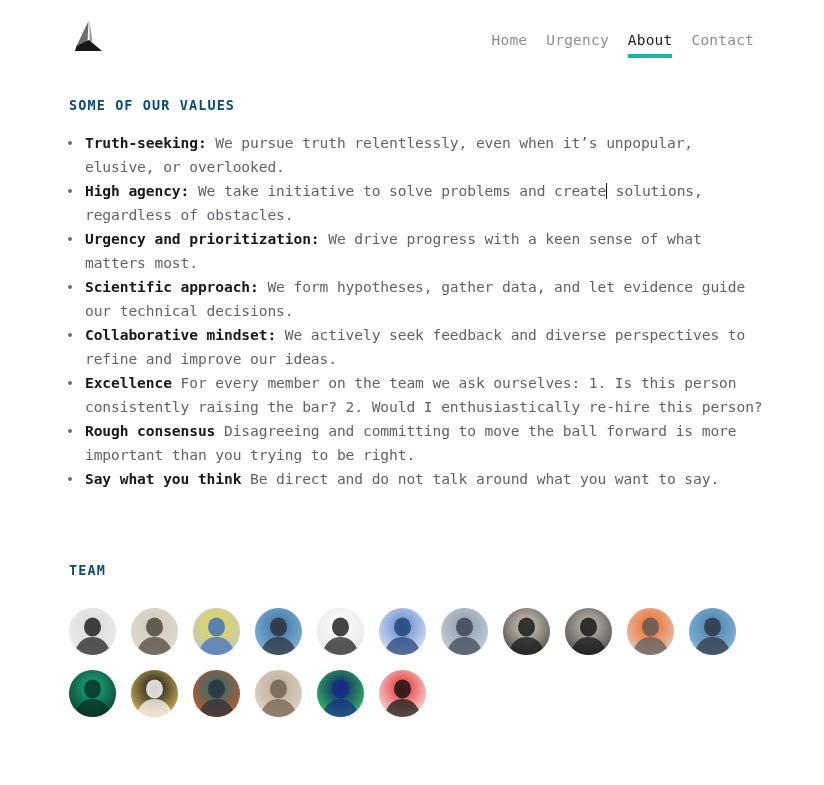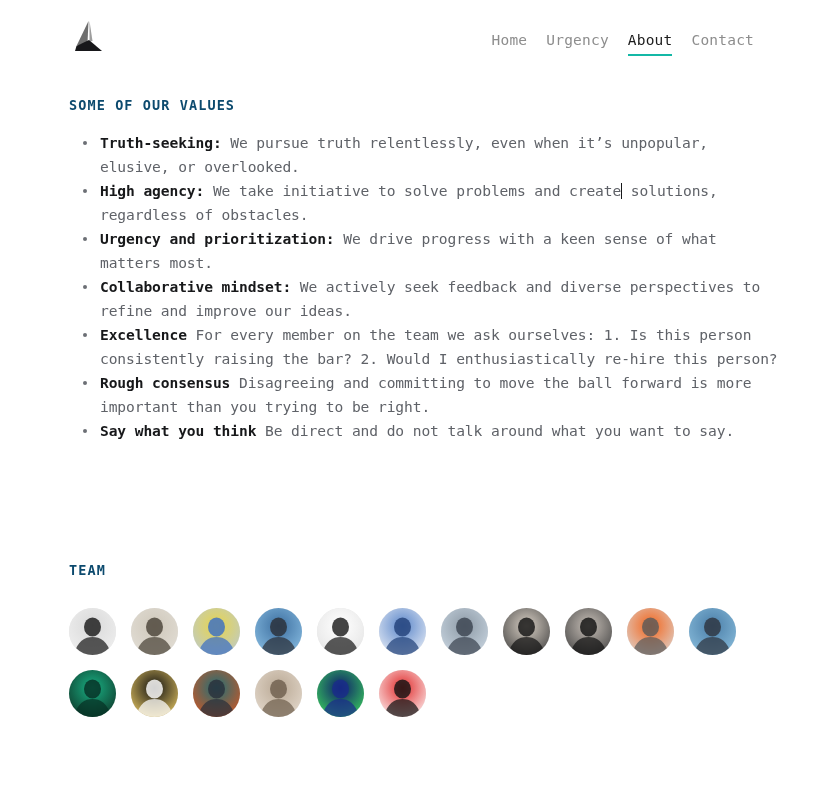--- a/index.html
+++ b/index.html
@@ -54,40 +54,40 @@
     letter-spacing: 0.2px;
     color: #8d8d8d;
     text-decoration: none;
     line-height: 20px;
     padding-bottom: 4px;
     white-space: nowrap;
     cursor: pointer;
   }
   .nav-link.active {
     color: #1c1c1c;
-    border-bottom: 2px solid #14b8a6;
+    border-bottom: 4px solid #14b8a6;
   }
 
   
   .section-title {
     position: absolute;
     left: 69px;
     font-family: "DejaVu Sans Mono", "Liberation Mono", monospace;
     font-size: 13.5px;
     letter-spacing: 1.1px;
     color: #0c4a6e;
     line-height: 18px;
   }
   #values-title { top: 96px; }
   #team-title   { top: 561px; }
 
   
   .values-list {
     position: absolute;
-    left: 81px;
+    left: 66px;
     top: 131px;
     width: 700px;
     list-style: none;
   }
   .value-item {
     position: relative;
     padding-left: 19px;
     margin-bottom: 0px;
     font-family: "DejaVu Sans Mono", "Liberation Mono", monospace;
     font-size: 14.6px;
@@ -175,20 +175,23 @@
     </li>
 
     <li class="value-item">
       <span class="value-term">High agency:</span><span> We take initiative to solve problems and create</span><span class="caret"></span><span> solutions, regardless of obstacles.</span>
     </li>
 
     <li class="value-item">
       <span class="value-term">Urgency and prioritization:</span><span> We drive progress with a keen sense of what matters most.</span>
     </li>
 
+    <li class="value-item">
+      <span class="value-term">Scientific approach:</span><span> We form hypotheses, gather data, and let evidence guide our technical decisions.</span>
+    </li>
 
     <li class="value-item">
       <span class="value-term">Collaborative mindset:</span><span> We actively seek feedback and diverse perspectives to refine and improve our ideas.</span>
     </li>
 
     <li class="value-item">
       <span class="value-term">Excellence</span><span> For every member on the team we ask ourselves: 1. Is this person consistently raising the bar? 2. Would I enthusiastically re-hire this person?</span>
     </li>
 
     <li class="value-item">

